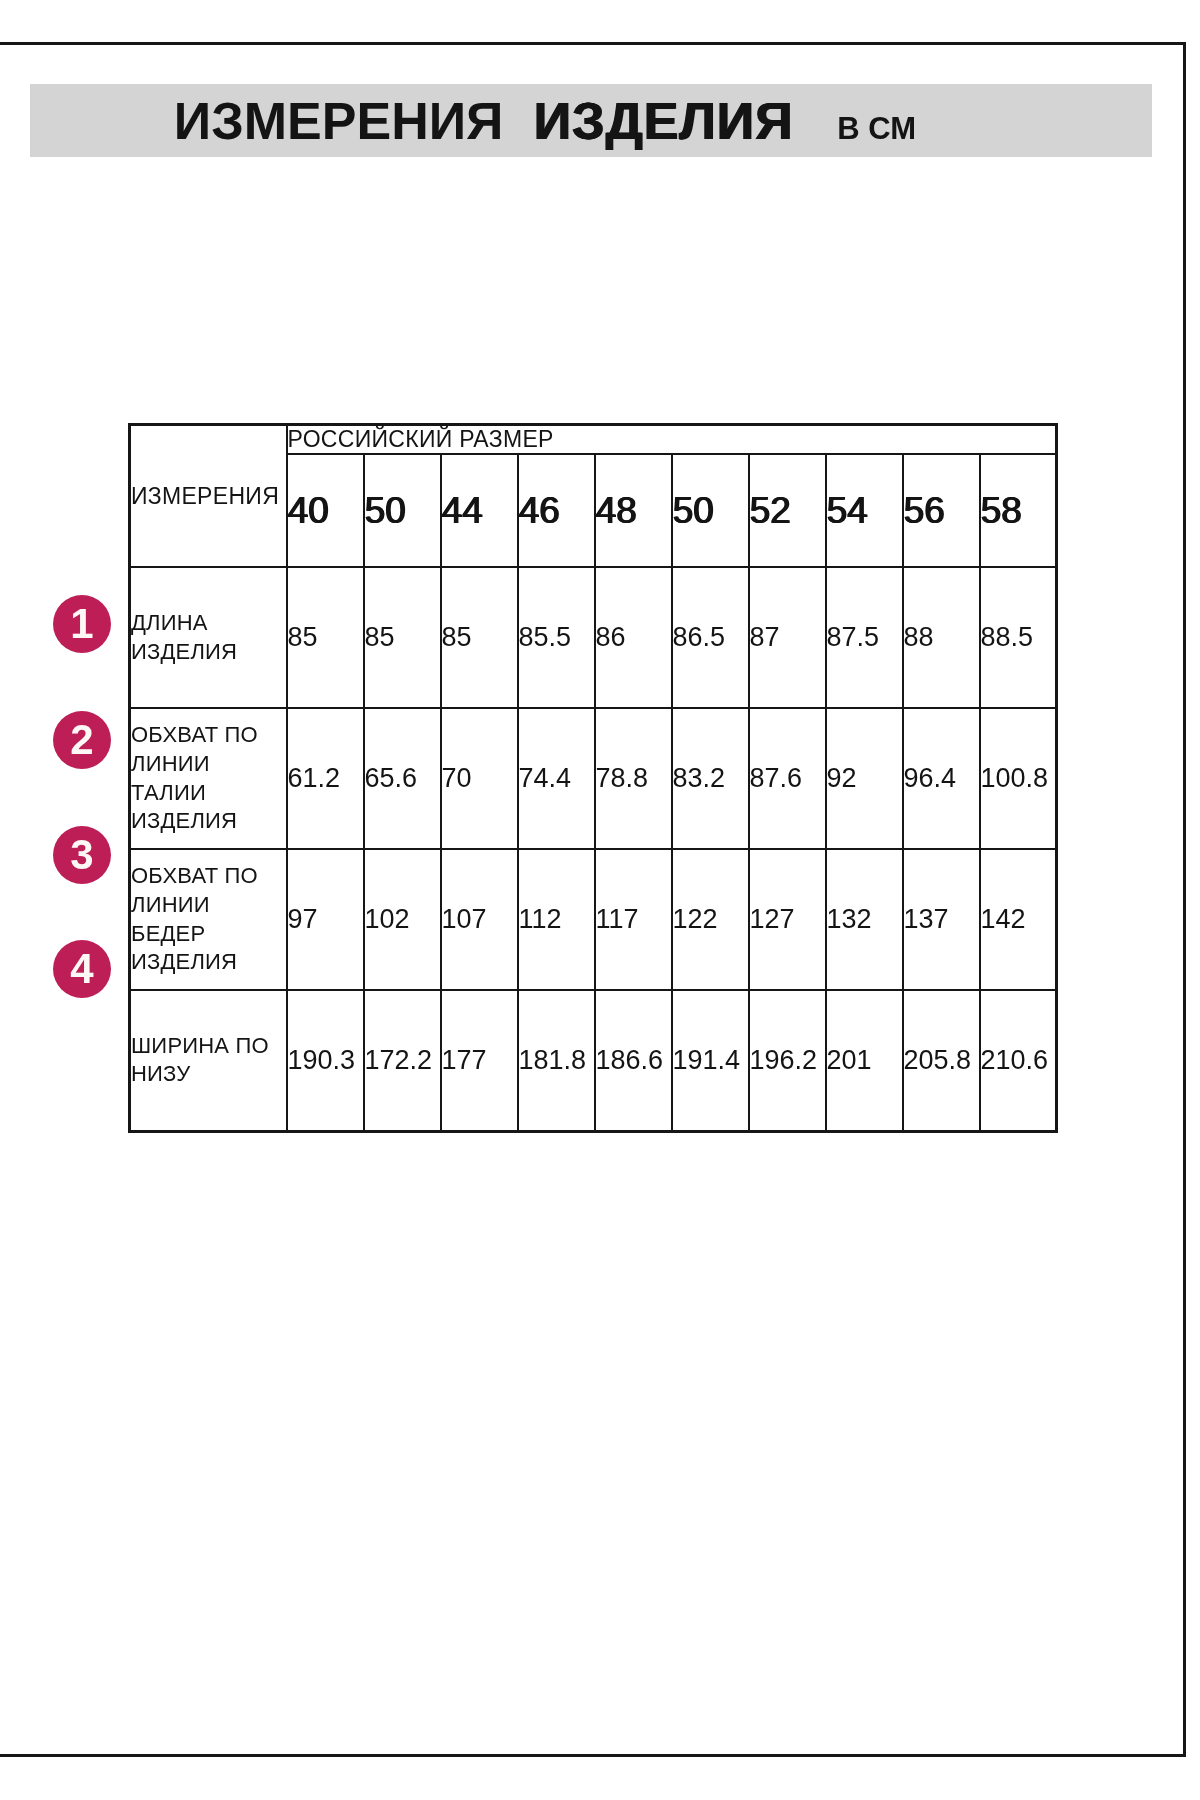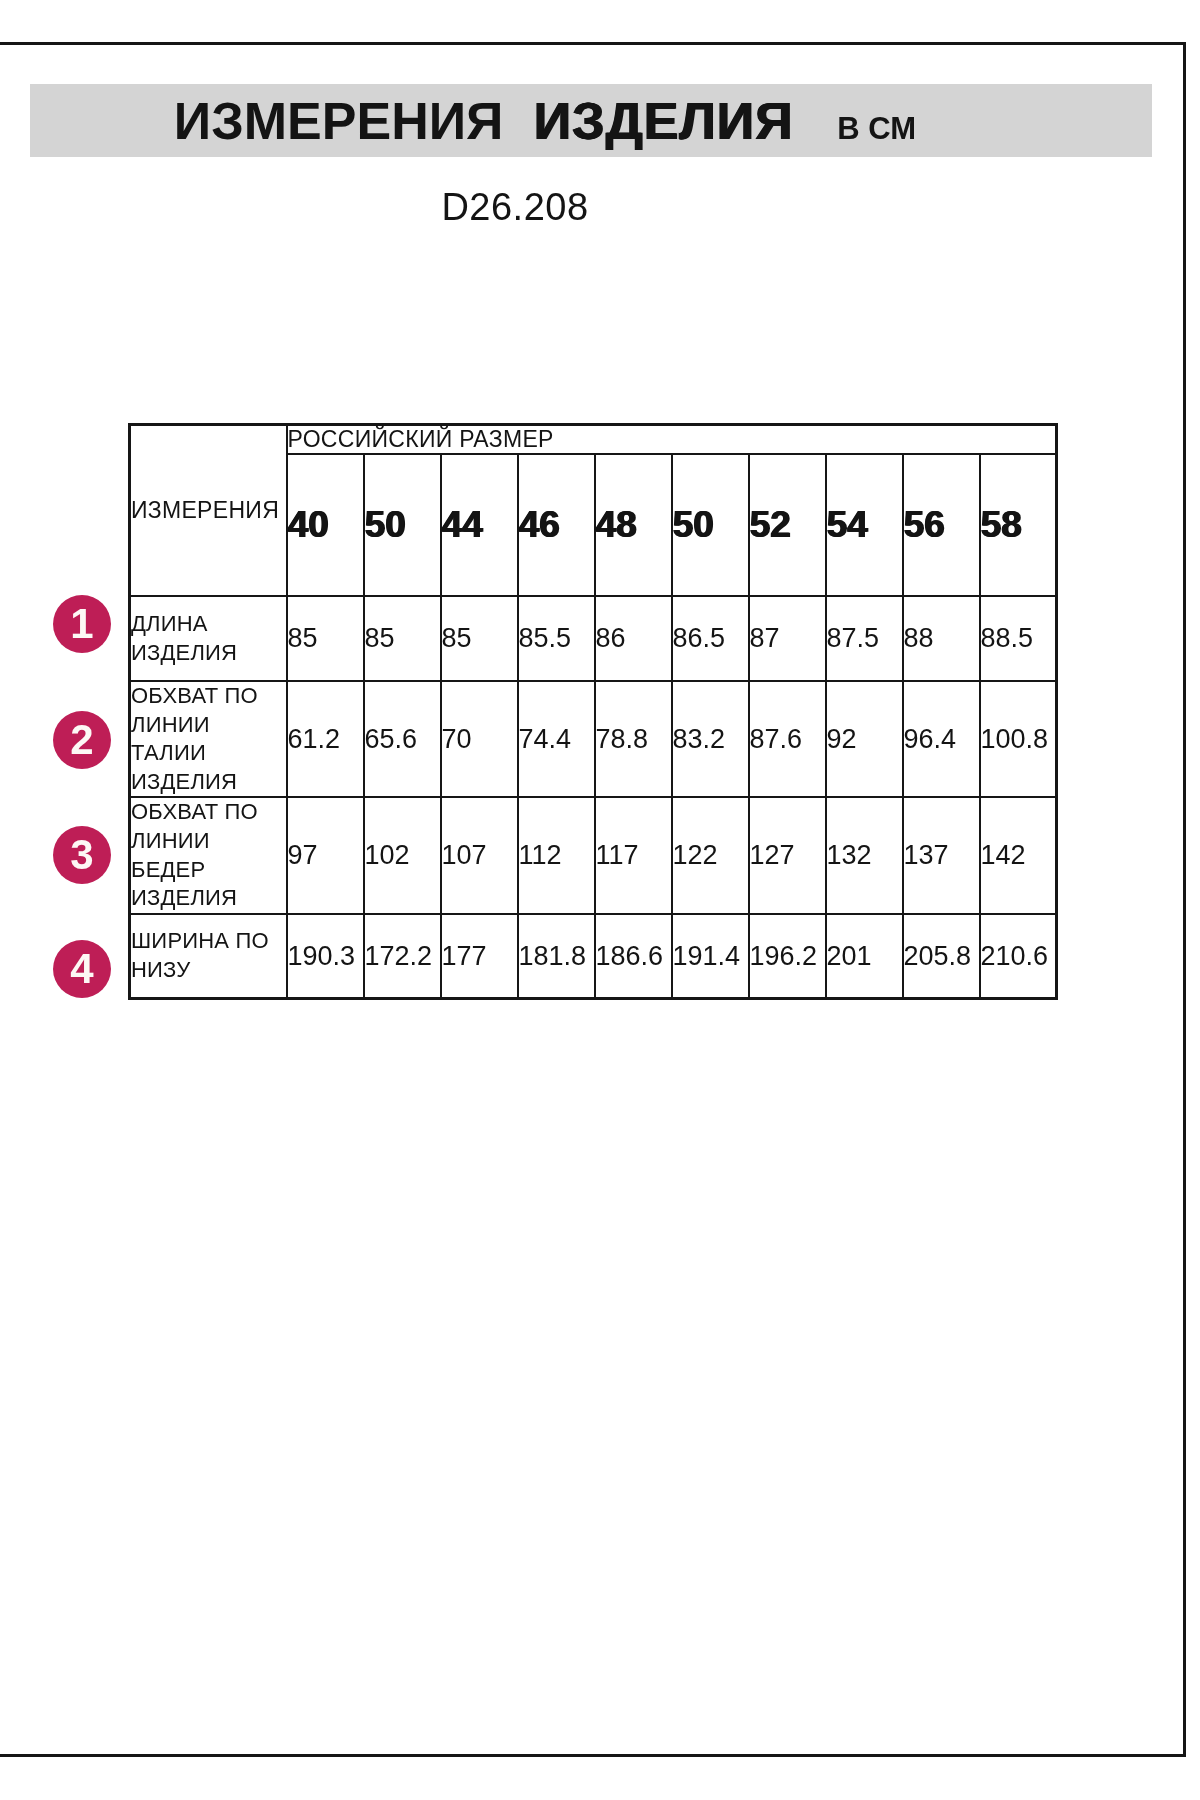--- a/index.html
+++ b/index.html
@@ -82,26 +82,26 @@
     border: 3px solid #161616;
   }
   table.size-table td {
     border: 2px solid #161616;
     vertical-align: middle;
     padding: 0;
   }
   td.corner-cell { width: 157px; font-size: 23px; letter-spacing: 0.3px; }
   td.group-cell  { height: 26px; font-size: 23px; letter-spacing: 0.3px; }
   tr.sizes-row td {
-    height: 142px;
+    height: 113px;
     font-size: 37px;
-    font-weight: bold;
+    font-weight: normal;
     text-shadow: 0.9px 0 0 currentColor, -0.6px 0 0 currentColor;
   }
-  tr.data-row td { height: 85px; }
+  tr.data-row td { height: 141px; }
   tr.data-row td.label-cell {
     font-size: 22px;
     line-height: 1.3;
     white-space: pre-line;
     letter-spacing: 0.2px;
   }
   tr.data-row td.value-cell { font-size: 27px; margin-left: 16px; }
 
   
   .badge {
@@ -138,21 +138,20 @@
 <div class="page">
 
   <div class="page-frame"></div>
 
   <div class="title-bar">
     <span class="title-word first">ИЗМЕРЕНИЯ</span>
     <span class="title-word heavy">ИЗДЕЛИЯ</span>
     <span class="title-unit">В СМ</span>
   </div>
 
-  <div class="product-code">D26.208</div>
 
 
   <div class="size-table-wrap">
     <table class="size-table">
       <tbody>
         <tr>
           <td class="corner-cell" rowspan="2">ИЗМЕРЕНИЯ</td>
           <td class="group-cell" colspan="10">РОССИЙСКИЙ РАЗМЕР</td>
         </tr>
         <tr class="sizes-row">

